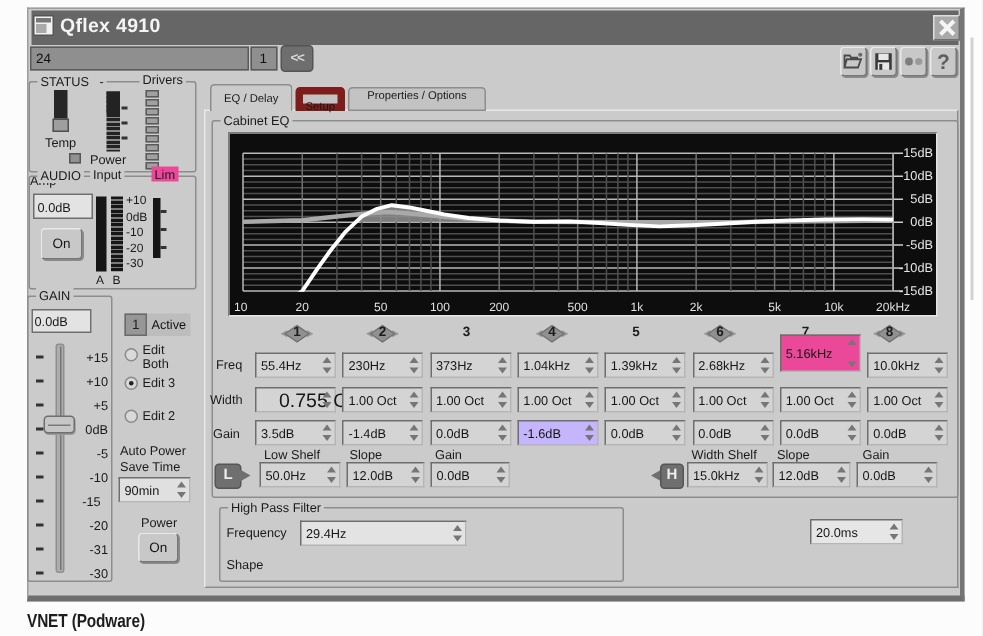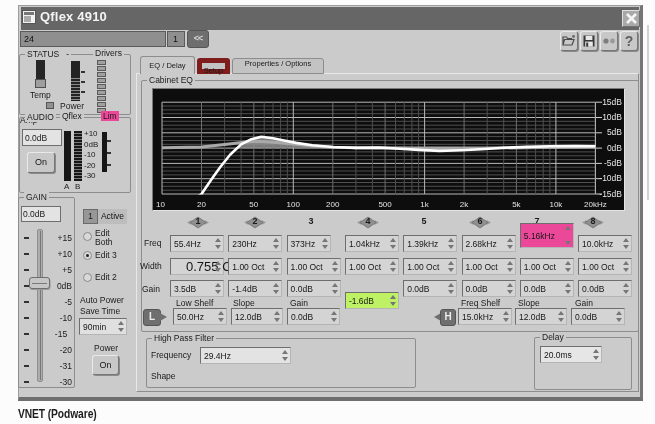--- a/index.html
+++ b/index.html
@@ -67,21 +67,21 @@
 <div style="position:absolute;left:97px;top:72px;width:9px;height:4.5px;background:#a0a0a0;border:1px solid #5a5a5a;box-sizing:border-box"></div>
 <div style="position:absolute;left:97px;top:78px;width:9px;height:4.5px;background:#a0a0a0;border:1px solid #5a5a5a;box-sizing:border-box"></div>
 <div style="position:absolute;left:97px;top:84px;width:9px;height:4.5px;background:#a0a0a0;border:1px solid #5a5a5a;box-sizing:border-box"></div>
 <div style="position:absolute;left:97px;top:90px;width:9px;height:4.5px;background:#a0a0a0;border:1px solid #5a5a5a;box-sizing:border-box"></div>
 <div style="position:absolute;left:97px;top:96px;width:9px;height:4.5px;background:#a0a0a0;border:1px solid #5a5a5a;box-sizing:border-box"></div>
 <div style="position:absolute;left:97px;top:102px;width:9px;height:4.5px;background:#a0a0a0;border:1px solid #5a5a5a;box-sizing:border-box"></div>
 <div style="position:absolute;left:97px;top:108px;width:9px;height:4.5px;background:#a0a0a0;border:1px solid #5a5a5a;box-sizing:border-box"></div>
 <div style="position:absolute;left:19px;top:117px;width:112px;height:76px;border:1px solid #8d8d8d;border-radius:2px;box-sizing:border-box">
       <div style="position:absolute;left:5px;top:-6px;background:#cbcbcb;padding:0 2px;font-size:8.5px;color:#1a1a1a;white-space:nowrap">AUDIO</div>
     </div>
-<div style="position:absolute;left:60px;top:111px;font-size:8.5px;color:#1a1a1a;white-space:nowrap;background:#cbcbcb;padding:0 2px">Qflex</div>
+<div style="position:absolute;left:60px;top:111px;font-size:8.5px;color:#1a1a1a;white-space:nowrap;background:#cbcbcb;padding:0 2px">Input</div>
 <div style="position:absolute;left:101px;top:111px;font-size:8.5px;color:#1a1a1a;white-space:nowrap;background:#ec4899;padding:0 2px">Lim</div>
 <div style="position:absolute;left:22px;top:129px;width:40px;height:17px;background:#e3e3e3;border:1px solid #6e6e6e;box-sizing:border-box"></div>
 <div style="position:absolute;left:25px;top:133px;font-size:8.5px;color:#1a1a1a;white-space:nowrap;">0.0dB</div>
 <div class="btn" style="left:27px;top:152px;width:28px;height:21px">
       <div style="font-size:9px;margin-top:4px">On</div>
     </div>
 <div style="position:absolute;left:64px;top:131px;width:7px;height:50px;background:#161616"></div>
 <div style="position:absolute;left:74px;top:131px;width:8px;height:50px;background:repeating-linear-gradient(#161616 0 2px,#7a7a7a 2px 3px)"></div>
 <div style="position:absolute;left:84px;top:129px;font-size:8px;color:#1a1a1a;white-space:nowrap;">+10</div>
 <div style="position:absolute;left:84px;top:140px;font-size:8px;color:#1a1a1a;white-space:nowrap;">0dB</div>
@@ -289,21 +289,21 @@
       <div style="position:absolute;left:3px;top:50%;transform:translateY(-52%);font-size:8.5px;color:#161616;white-space:nowrap">1.00 Oct</div>
       <div style="position:absolute;right:2px;top:2px;width:0;height:0;border-left:3.5px solid transparent;border-right:3.5px solid transparent;border-bottom:4px solid #767676"></div>
       <div style="position:absolute;right:2px;bottom:2px;width:0;height:0;border-left:3.5px solid transparent;border-right:3.5px solid transparent;border-top:4px solid #767676"></div>
     </div>
 <div style="position:absolute;left:228.3px;top:280px;width:54px;height:17px;background:#d4d4d4;border:1px solid #6e6e6e;border-bottom-color:#b5b5b5;border-right-color:#b5b5b5;box-sizing:border-box">
       <div style="position:absolute;left:3px;top:50%;transform:translateY(-52%);font-size:8.5px;color:#161616;white-space:nowrap">-1.4dB</div>
       <div style="position:absolute;right:2px;top:2px;width:0;height:0;border-left:3.5px solid transparent;border-right:3.5px solid transparent;border-bottom:4px solid #767676"></div>
       <div style="position:absolute;right:2px;bottom:2px;width:0;height:0;border-left:3.5px solid transparent;border-right:3.5px solid transparent;border-top:4px solid #767676"></div>
     </div>
 <div style="position:absolute;left:301px;top:216px;width:20px;text-align:center;font-size:9px;font-weight:bold;color:#1c1c1c">3</div>
-<div style="position:absolute;left:286.6px;top:235px;width:44px;height:17px;background:#d4d4d4;border:1px solid #6e6e6e;border-bottom-color:#b5b5b5;border-right-color:#b5b5b5;box-sizing:border-box">
+<div style="position:absolute;left:286.6px;top:235px;width:54px;height:17px;background:#d4d4d4;border:1px solid #6e6e6e;border-bottom-color:#b5b5b5;border-right-color:#b5b5b5;box-sizing:border-box">
       <div style="position:absolute;left:3px;top:50%;transform:translateY(-52%);font-size:8.5px;color:#161616;white-space:nowrap">373Hz</div>
       <div style="position:absolute;right:2px;top:2px;width:0;height:0;border-left:3.5px solid transparent;border-right:3.5px solid transparent;border-bottom:4px solid #767676"></div>
       <div style="position:absolute;right:2px;bottom:2px;width:0;height:0;border-left:3.5px solid transparent;border-right:3.5px solid transparent;border-top:4px solid #767676"></div>
     </div>
 <div style="position:absolute;left:286.6px;top:258px;width:54px;height:17px;background:#d4d4d4;border:1px solid #6e6e6e;border-bottom-color:#b5b5b5;border-right-color:#b5b5b5;box-sizing:border-box">
       <div style="position:absolute;left:3px;top:50%;transform:translateY(-52%);font-size:8.5px;color:#161616;white-space:nowrap">1.00 Oct</div>
       <div style="position:absolute;right:2px;top:2px;width:0;height:0;border-left:3.5px solid transparent;border-right:3.5px solid transparent;border-bottom:4px solid #767676"></div>
       <div style="position:absolute;right:2px;bottom:2px;width:0;height:0;border-left:3.5px solid transparent;border-right:3.5px solid transparent;border-top:4px solid #767676"></div>
     </div>
 <div style="position:absolute;left:286.6px;top:280px;width:54px;height:17px;background:#d4d4d4;border:1px solid #6e6e6e;border-bottom-color:#b5b5b5;border-right-color:#b5b5b5;box-sizing:border-box">
@@ -319,21 +319,21 @@
 <div style="position:absolute;left:344.9px;top:235px;width:54px;height:17px;background:#d4d4d4;border:1px solid #6e6e6e;border-bottom-color:#b5b5b5;border-right-color:#b5b5b5;box-sizing:border-box">
       <div style="position:absolute;left:3px;top:50%;transform:translateY(-52%);font-size:8.5px;color:#161616;white-space:nowrap">1.04kHz</div>
       <div style="position:absolute;right:2px;top:2px;width:0;height:0;border-left:3.5px solid transparent;border-right:3.5px solid transparent;border-bottom:4px solid #767676"></div>
       <div style="position:absolute;right:2px;bottom:2px;width:0;height:0;border-left:3.5px solid transparent;border-right:3.5px solid transparent;border-top:4px solid #767676"></div>
     </div>
 <div style="position:absolute;left:344.9px;top:258px;width:54px;height:17px;background:#d4d4d4;border:1px solid #6e6e6e;border-bottom-color:#b5b5b5;border-right-color:#b5b5b5;box-sizing:border-box">
       <div style="position:absolute;left:3px;top:50%;transform:translateY(-52%);font-size:8.5px;color:#161616;white-space:nowrap">1.00 Oct</div>
       <div style="position:absolute;right:2px;top:2px;width:0;height:0;border-left:3.5px solid transparent;border-right:3.5px solid transparent;border-bottom:4px solid #767676"></div>
       <div style="position:absolute;right:2px;bottom:2px;width:0;height:0;border-left:3.5px solid transparent;border-right:3.5px solid transparent;border-top:4px solid #767676"></div>
     </div>
-<div style="position:absolute;left:344.9px;top:292px;width:54px;height:17px;background:#bef264;border:1px solid #6e6e6e;border-bottom-color:#b5b5b5;border-right-color:#b5b5b5;box-sizing:border-box">
+<div style="position:absolute;left:344.9px;top:280px;width:54px;height:17px;background:#c4b5fd;border:1px solid #6e6e6e;border-bottom-color:#b5b5b5;border-right-color:#b5b5b5;box-sizing:border-box">
       <div style="position:absolute;left:3px;top:50%;transform:translateY(-52%);font-size:8.5px;color:#161616;white-space:nowrap">-1.6dB</div>
       <div style="position:absolute;right:2px;top:2px;width:0;height:0;border-left:3.5px solid transparent;border-right:3.5px solid transparent;border-bottom:4px solid #767676"></div>
       <div style="position:absolute;right:2px;bottom:2px;width:0;height:0;border-left:3.5px solid transparent;border-right:3.5px solid transparent;border-top:4px solid #767676"></div>
     </div>
 <div style="position:absolute;left:414px;top:216px;width:20px;text-align:center;font-size:9px;font-weight:bold;color:#1c1c1c">5</div>
 <div style="position:absolute;left:403.2px;top:235px;width:54px;height:17px;background:#d4d4d4;border:1px solid #6e6e6e;border-bottom-color:#b5b5b5;border-right-color:#b5b5b5;box-sizing:border-box">
       <div style="position:absolute;left:3px;top:50%;transform:translateY(-52%);font-size:8.5px;color:#161616;white-space:nowrap">1.39kHz</div>
       <div style="position:absolute;right:2px;top:2px;width:0;height:0;border-left:3.5px solid transparent;border-right:3.5px solid transparent;border-bottom:4px solid #767676"></div>
       <div style="position:absolute;right:2px;bottom:2px;width:0;height:0;border-left:3.5px solid transparent;border-right:3.5px solid transparent;border-top:4px solid #767676"></div>
     </div>
@@ -421,21 +421,21 @@
 <div style="position:absolute;left:231px;top:308px;width:52px;height:17px;background:#d4d4d4;border:1px solid #6e6e6e;border-bottom-color:#b5b5b5;border-right-color:#b5b5b5;box-sizing:border-box">
       <div style="position:absolute;left:3px;top:50%;transform:translateY(-52%);font-size:8.5px;color:#161616;white-space:nowrap">12.0dB</div>
       <div style="position:absolute;right:2px;top:2px;width:0;height:0;border-left:3.5px solid transparent;border-right:3.5px solid transparent;border-bottom:4px solid #767676"></div>
       <div style="position:absolute;right:2px;bottom:2px;width:0;height:0;border-left:3.5px solid transparent;border-right:3.5px solid transparent;border-top:4px solid #767676"></div>
     </div>
 <div style="position:absolute;left:287px;top:308px;width:53px;height:17px;background:#d4d4d4;border:1px solid #6e6e6e;border-bottom-color:#b5b5b5;border-right-color:#b5b5b5;box-sizing:border-box">
       <div style="position:absolute;left:3px;top:50%;transform:translateY(-52%);font-size:8.5px;color:#161616;white-space:nowrap">0.0dB</div>
       <div style="position:absolute;right:2px;top:2px;width:0;height:0;border-left:3.5px solid transparent;border-right:3.5px solid transparent;border-bottom:4px solid #767676"></div>
       <div style="position:absolute;right:2px;bottom:2px;width:0;height:0;border-left:3.5px solid transparent;border-right:3.5px solid transparent;border-top:4px solid #767676"></div>
     </div>
-<div style="position:absolute;left:461px;top:298px;font-size:8.5px;color:#1a1a1a;white-space:nowrap;">Freq Shelf</div>
+<div style="position:absolute;left:461px;top:298px;font-size:8.5px;color:#1a1a1a;white-space:nowrap;">Width Shelf</div>
 <div style="position:absolute;left:518px;top:298px;font-size:8.5px;color:#1a1a1a;white-space:nowrap;">Slope</div>
 <div style="position:absolute;left:575px;top:298px;font-size:8.5px;color:#1a1a1a;white-space:nowrap;">Gain</div>
 <div style="position:absolute;left:434px;top:313px;width:0;height:0;border-top:4.5px solid transparent;border-bottom:4.5px solid transparent;border-right:7px solid #6f6f6f"></div>
 <div style="position:absolute;left:440px;top:309px;width:16px;height:17px;background:#6f6f6f;border:1px solid #555;border-radius:3px;box-sizing:border-box;text-align:center">
       <div style="font-size:10px;font-weight:bold;color:#ececec;margin-top:1px">H</div>
     </div>
 <div style="position:absolute;left:458px;top:308px;width:54px;height:17px;background:#d4d4d4;border:1px solid #6e6e6e;border-bottom-color:#b5b5b5;border-right-color:#b5b5b5;box-sizing:border-box">
       <div style="position:absolute;left:3px;top:50%;transform:translateY(-52%);font-size:8.5px;color:#161616;white-space:nowrap">15.0kHz</div>
       <div style="position:absolute;right:2px;top:2px;width:0;height:0;border-left:3.5px solid transparent;border-right:3.5px solid transparent;border-bottom:4px solid #767676"></div>
       <div style="position:absolute;right:2px;bottom:2px;width:0;height:0;border-left:3.5px solid transparent;border-right:3.5px solid transparent;border-top:4px solid #767676"></div>
@@ -447,28 +447,25 @@
     </div>
 <div style="position:absolute;left:571px;top:308px;width:54px;height:17px;background:#d4d4d4;border:1px solid #6e6e6e;border-bottom-color:#b5b5b5;border-right-color:#b5b5b5;box-sizing:border-box">
       <div style="position:absolute;left:3px;top:50%;transform:translateY(-52%);font-size:8.5px;color:#161616;white-space:nowrap">0.0dB</div>
       <div style="position:absolute;right:2px;top:2px;width:0;height:0;border-left:3.5px solid transparent;border-right:3.5px solid transparent;border-bottom:4px solid #767676"></div>
       <div style="position:absolute;right:2px;bottom:2px;width:0;height:0;border-left:3.5px solid transparent;border-right:3.5px solid transparent;border-top:4px solid #767676"></div>
     </div>
 <div style="position:absolute;left:146px;top:338px;width:270px;height:50px;border:1px solid #8d8d8d;border-radius:2px;box-sizing:border-box">
       <div style="position:absolute;left:5px;top:-6px;background:#cbcbcb;padding:0 2px;font-size:8.5px;color:#1a1a1a;white-space:nowrap">High Pass Filter</div>
     </div>
 <div style="position:absolute;left:151px;top:350px;font-size:8.5px;color:#1a1a1a;white-space:nowrap;">Frequency</div>
-<div style="position:absolute;left:200px;top:347px;width:91px;height:17px;background:#e3e3e3;border:1px solid #6e6e6e;border-bottom-color:#b5b5b5;border-right-color:#b5b5b5;box-sizing:border-box">
+<div style="position:absolute;left:200px;top:347px;width:111px;height:17px;background:#e3e3e3;border:1px solid #6e6e6e;border-bottom-color:#b5b5b5;border-right-color:#b5b5b5;box-sizing:border-box">
       <div style="position:absolute;left:3px;top:50%;transform:translateY(-52%);font-size:8.5px;color:#161616;white-space:nowrap">29.4Hz</div>
       <div style="position:absolute;right:2px;top:2px;width:0;height:0;border-left:3.5px solid transparent;border-right:3.5px solid transparent;border-bottom:4px solid #767676"></div>
       <div style="position:absolute;right:2px;bottom:2px;width:0;height:0;border-left:3.5px solid transparent;border-right:3.5px solid transparent;border-top:4px solid #767676"></div>
     </div>
 <div style="position:absolute;left:151px;top:371px;font-size:8.5px;color:#1a1a1a;white-space:nowrap;">Shape</div>
-<div style="position:absolute;left:534px;top:337px;width:98px;height:53px;border:1px solid #8d8d8d;border-radius:2px;box-sizing:border-box">
-      <div style="position:absolute;left:5px;top:-6px;background:#cbcbcb;padding:0 2px;font-size:8.5px;color:#1a1a1a;white-space:nowrap">Delay</div>
-    </div>
 <div style="position:absolute;left:540px;top:346px;width:62px;height:17px;background:#e6e6e6;border:1px solid #6e6e6e;border-bottom-color:#b5b5b5;border-right-color:#b5b5b5;box-sizing:border-box">
       <div style="position:absolute;left:3px;top:50%;transform:translateY(-52%);font-size:8.5px;color:#161616;white-space:nowrap">20.0ms</div>
       <div style="position:absolute;right:2px;top:2px;width:0;height:0;border-left:3.5px solid transparent;border-right:3.5px solid transparent;border-bottom:4px solid #767676"></div>
       <div style="position:absolute;right:2px;bottom:2px;width:0;height:0;border-left:3.5px solid transparent;border-right:3.5px solid transparent;border-top:4px solid #767676"></div>
     </div>
 <div style="position:absolute;left:647px;top:25px;width:1.6px;height:175px;background:#d2d2d2"></div>
 <div style="position:absolute;left:18px;top:407px;font-size:12.5px;color:#1d1d1d;white-space:nowrap;font-weight:bold;transform:scaleX(0.82);transform-origin:left top;letter-spacing:-0.1px">VNET (Podware)</div>
 </div>
 </body></html>

